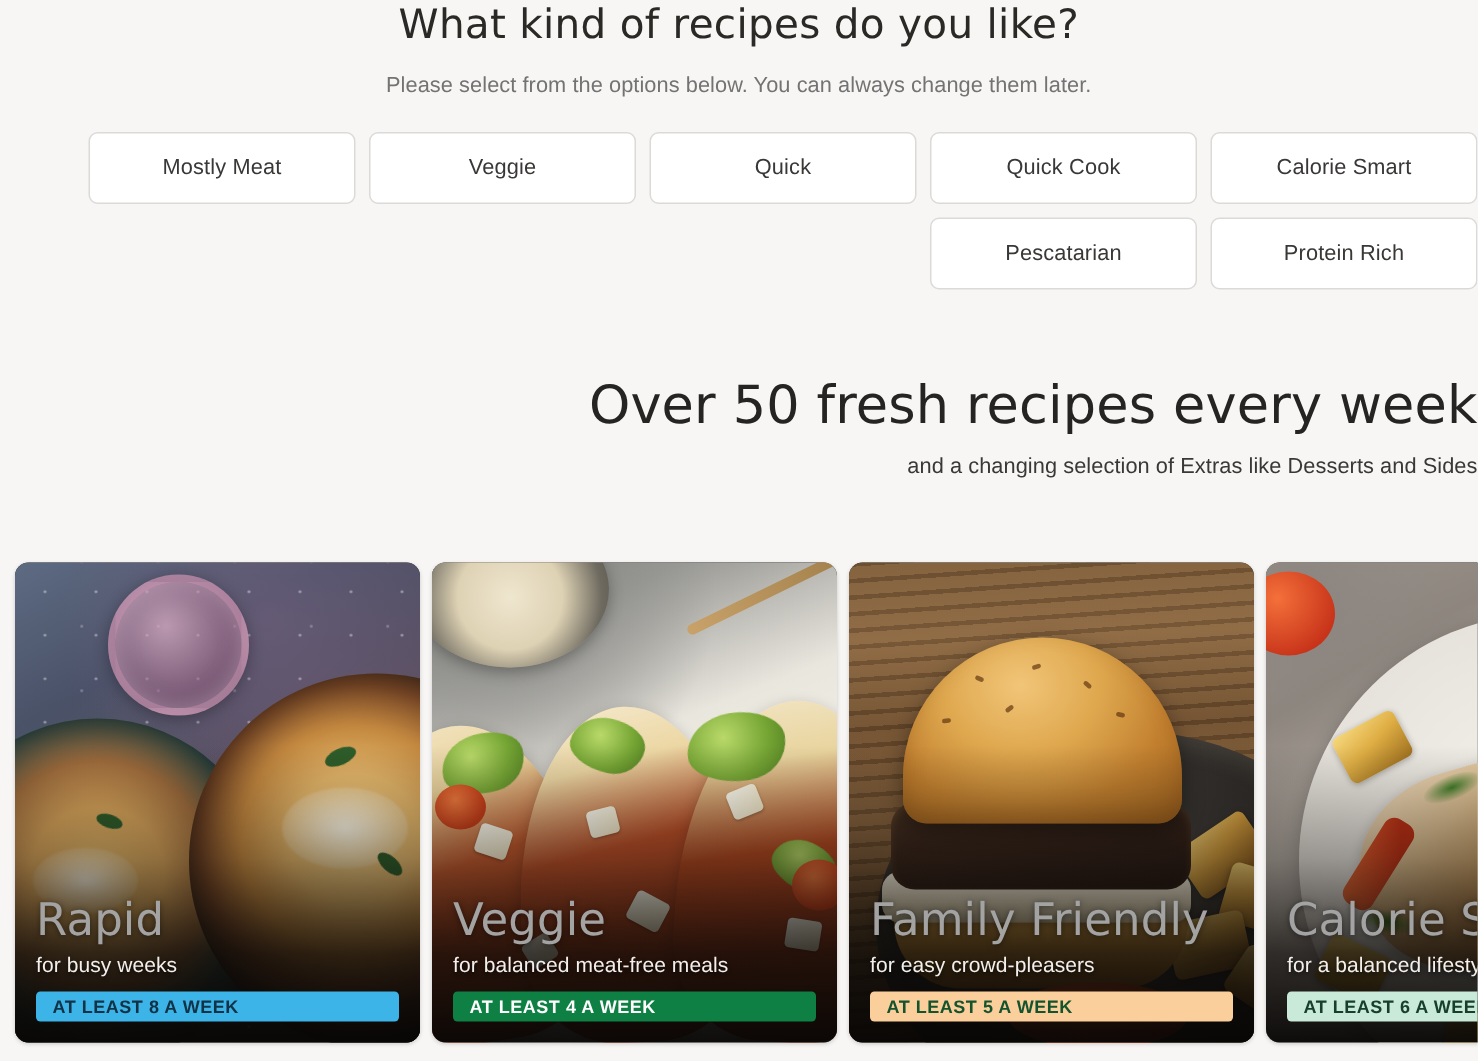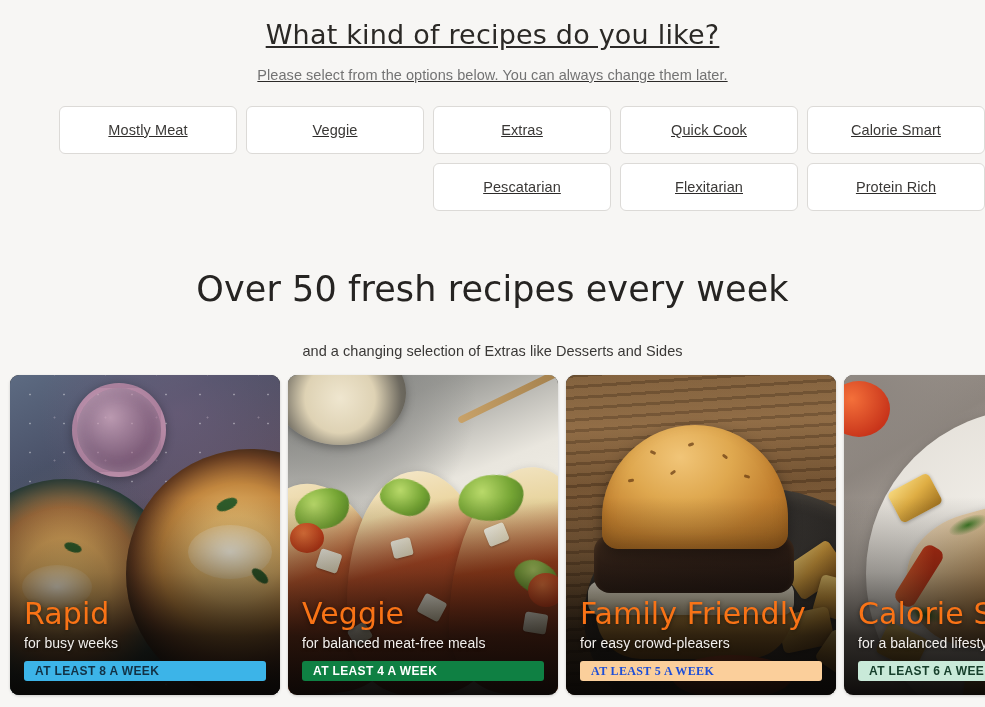--- a/index.html
+++ b/index.html
@@ -19,23 +19,21 @@
 
   .page {
     position: relative;
     width: 985px;
     height: 707px;
     overflow: hidden;
   }
 
   
   .prefs {
-    padding-top: 18px;
     text-align: center;
-    text-decoration: underline;
   }
 
   .prefs-title {
     font-family: "DejaVu Sans", sans-serif;
     font-size: 27px;
     font-weight: 400;
     letter-spacing: 0.2px;
     color: #2b2926;
     line-height: 1.25;
   }
@@ -70,35 +68,35 @@
     color: #3a3836;
     display: flex;
     align-items: center;
     justify-content: center;
     cursor: pointer;
     letter-spacing: 0.1px;
   }
 
   
   .recipes-head {
-    text-align: center;
+    text-align: right;
     margin-top: 57px;
   }
 
   .recipes-title {
     font-family: "DejaVu Sans", sans-serif;
     font-size: 35px;
     font-weight: 400;
     color: #262422;
     letter-spacing: 0.1px;
     line-height: 1.2;
   }
 
   .recipes-sub {
-    margin-top: 33px;
+    margin-top: 11px;
     font-size: 14.5px;
     color: #3a3836;
     letter-spacing: 0.05px;
   }
 
   
   .carousel {
     position: absolute;
     left: 10px;
     top: 375px;
@@ -140,21 +138,21 @@
   .card-body {
     position: absolute;
     left: 0; right: 0; bottom: 0;
     padding: 0 14px 14px 14px;
   }
 
   .card-title {
     font-family: "DejaVu Sans", sans-serif;
     font-size: 30px;
     font-weight: 400;
-    color: #f97316;
+    color: #a3a3a3;
     line-height: 1.08;
     white-space: nowrap;
     letter-spacing: 0.1px;
     text-shadow: 0 1px 4px rgba(0,0,0,0.5);
   }
 
   .card-desc {
     margin-top: 5px;
     font-size: 14px;
     color: #f2efec;
@@ -432,36 +430,33 @@
 
     <div class="chip-rows">
       <div class="chip-row">
         <button class="chip">
           <span>Mostly Meat</span>
         </button>
         <button class="chip">
           <span>Veggie</span>
         </button>
         <button class="chip">
-          <span>Extras</span>
+          <span>Quick</span>
         </button>
         <button class="chip">
           <span>Quick Cook</span>
         </button>
         <button class="chip">
           <span>Calorie Smart</span>
         </button>
       </div>
 
       <div class="chip-row">
         <button class="chip">
           <span>Pescatarian</span>
-        </button>
-        <button class="chip">
-          <span>Flexitarian</span>
         </button>
         <button class="chip">
           <span>Protein Rich</span>
         </button>
       </div>
     </div>
   </section>
 
   <section class="recipes-head">
     <h2 class="recipes-title">Over 50 fresh recipes every week</h2>
@@ -542,21 +537,21 @@
           <div class="seed s5"></div>
           <div class="seed s6"></div>
           <div class="salsa"></div>
           <div class="salsa-herb"></div>
         </div>
       </div>
       <div class="card-scrim"></div>
       <div class="card-body">
         <div class="card-title">Family Friendly</div>
         <div class="card-desc">for easy crowd-pleasers</div>
-        <div class="card-badge" style="background:#fbcf9b;color:#1d4ed8;font-family:Liberation Serif, serif;">AT LEAST 5 A WEEK</div>
+        <div class="card-badge" style="background:#fbcf9b;color:#14532d;">AT LEAST 5 A WEEK</div>
       </div>
     </article>
 
     <article class="card">
       <div class="card-photo">
         <div class="ph-cal">
           <div class="plate"></div>
           <div class="tom"></div>
           <div class="p1"></div>
 

